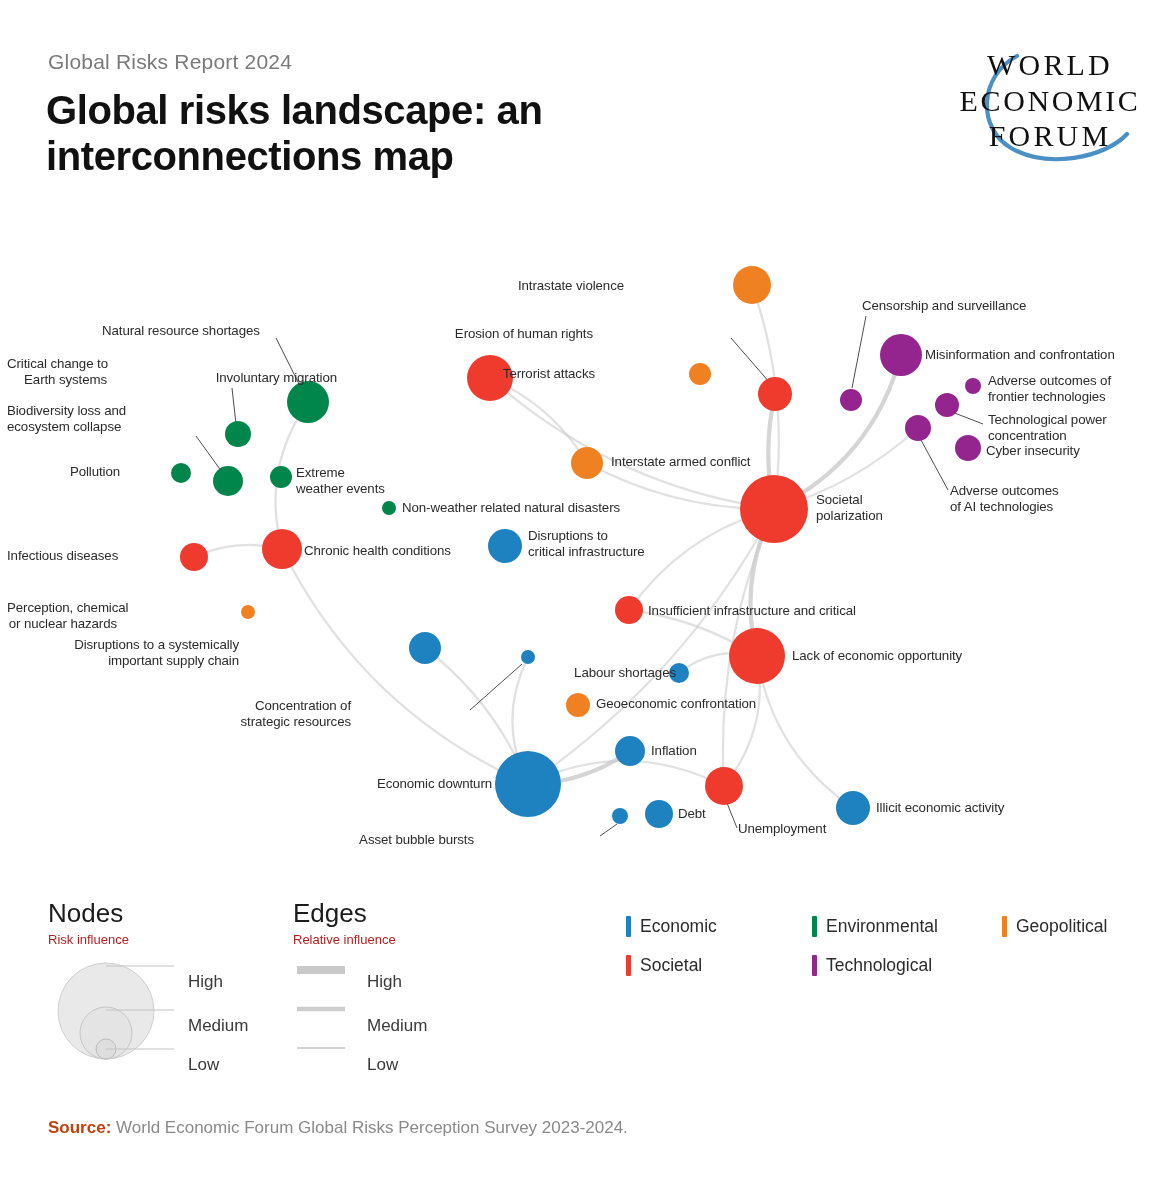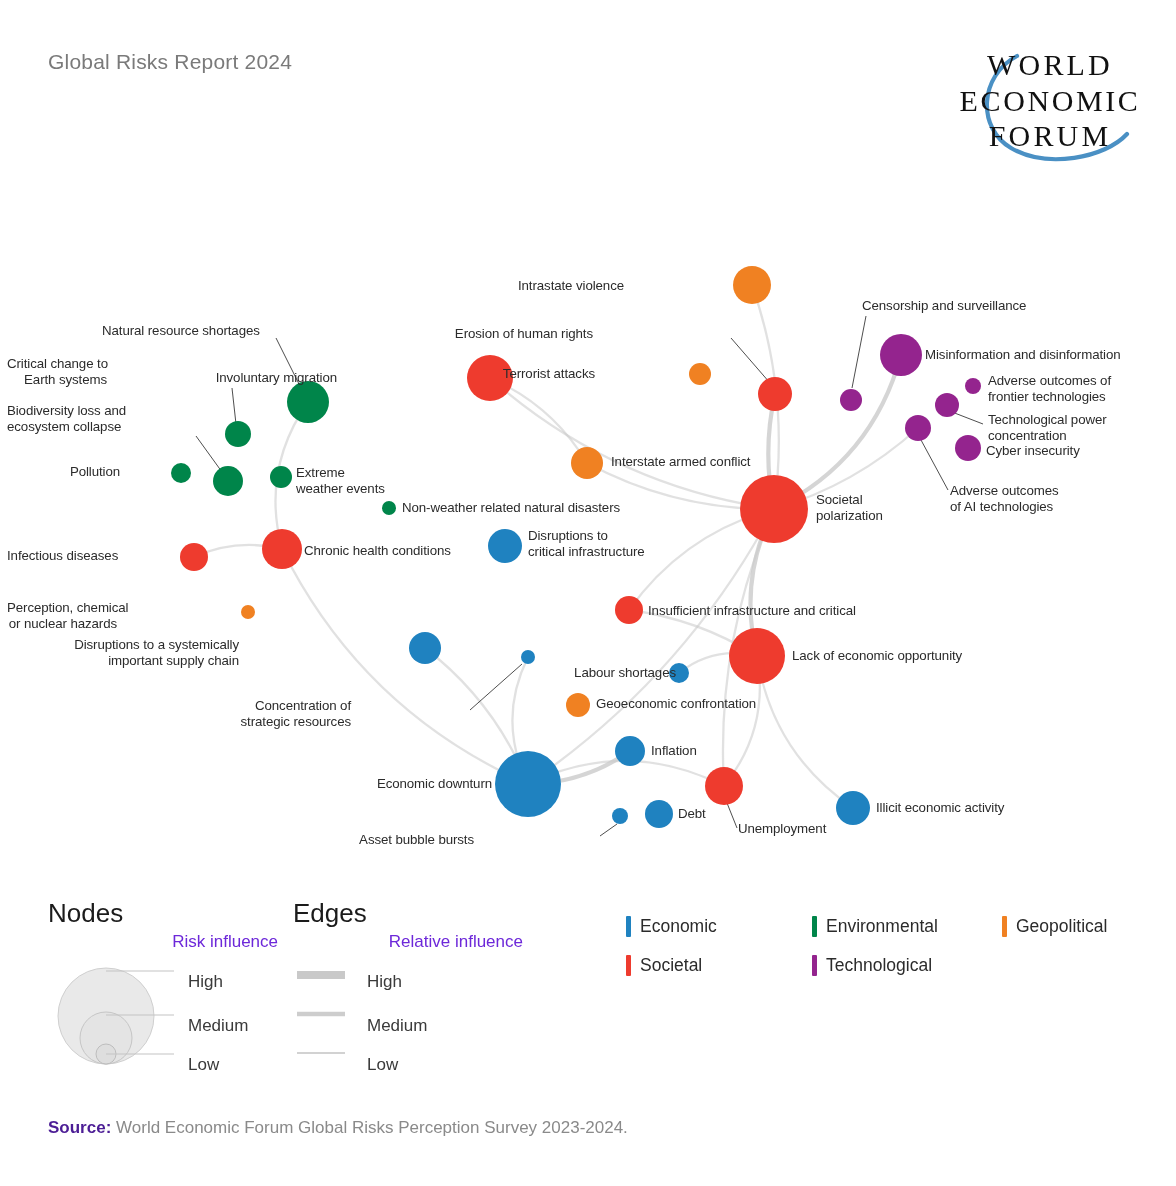--- a/index.html
+++ b/index.html
@@ -22,36 +22,37 @@
   #graph svg{display:block;}
   .nlabel{
     position:absolute;font-size:13.3px;line-height:1.22;color:#2b2b2b;
     white-space:pre;letter-spacing:-.1px;
   }
   .nlabel.r{text-align:right;padding-left:7px;}
 
   
   #legend{position:absolute;left:0;top:880px;width:1176px;height:190px;}
   .lg-head{font-size:26px;color:#1b1b1b;}
-  .lg-sub{font-size:17px;color:#6d28d9;margin-top:3px;text-align:right;}
+  .lg-sub{font-size:13px;color:#b91c1c;margin-top:3px;}
   .lg-item{font-size:17px;color:#3a3a3a;}
   .cat-row{display:flex;align-items:center;gap:9px;}
   .cat-bar{width:5px;height:21px;border-radius:1px;flex:none;}
   .cat-label{font-size:17.5px;color:#2b2b2b;}
 
   
   #source{position:absolute;left:48px;top:1118px;font-size:17px;color:#8a8a8a;}
-  #source b{color:#4c1d95;font-weight:700;text-align:right;}
+  #source b{color:#c2410c;font-weight:700;text-align:right;}
   #rule{position:absolute;left:48px;top:1085px;width:1080px;height:1px;background:#ffffff;}
 </style>
 </head>
 <body>
 
 <div id="header">
   <div id="kicker">Global Risks Report 2024</div>
+  <div id="title">Global risks landscape: an interconnections map</div>
 
   <svg id="logo" viewBox="0 0 190 120">
     <path d="M62 14 C24 34, 22 86, 56 106 C92 127, 150 116, 172 92" fill="none" stroke="#4a90c4" stroke-width="4.2" stroke-linecap="round"></path>
     <text x="95" y="33" text-anchor="middle" font-family="Liberation Serif, serif" font-size="30" letter-spacing="3.2" fill="#111">WORLD</text>
     <text x="95" y="69" text-anchor="middle" font-family="Liberation Serif, serif" font-size="30" letter-spacing="2.6" fill="#111">ECONOMIC</text>
     <text x="95" y="104" text-anchor="middle" font-family="Liberation Serif, serif" font-size="30" letter-spacing="3.2" fill="#111">FORUM</text>
   </svg>
 </div>
 
 <div id="graph">
@@ -148,21 +149,21 @@
 important supply chain</div>
       <div class="nlabel r" style="top: 470px; left: 0px; width: 344px;">Concentration of
 strategic resources</div>
       <div class="nlabel" style="top: 300px; left: 528px;">Disruptions to
 critical infrastructure</div>
       <div class="nlabel r" style="top: 50px; left: 0px; width: 617px;">Intrastate violence</div>
       <div class="nlabel r" style="top: 98px; left: 0px; width: 586px;">Erosion of human rights</div>
       <div class="nlabel r" style="top: 138px; left: 0px; width: 588px;">Terrorist attacks</div>
       <div class="nlabel" style="top: 226px; left: 611px;">Interstate armed conflict</div>
       <div class="nlabel" style="top: 70px; left: 862px;">Censorship and surveillance</div>
-      <div class="nlabel" style="top: 119px; left: 925px;">Misinformation and disinformation</div>
+      <div class="nlabel" style="top: 119px; left: 925px;">Misinformation and confrontation</div>
       <div class="nlabel" style="top: 145px; left: 988px;">Adverse outcomes of
 frontier technologies</div>
       <div class="nlabel" style="top: 184px; left: 988px;">Technological power
 concentration</div>
       <div class="nlabel" style="top: 215px; left: 986px;">Cyber insecurity</div>
       <div class="nlabel" style="top: 255px; left: 950px;">Adverse outcomes
 of AI technologies</div>
       <div class="nlabel" style="top: 264px; left: 816px;">Societal
 polarization</div>
       <div class="nlabel" style="top: 375px; left: 648px;">Insufficient infrastructure and critical</div>

